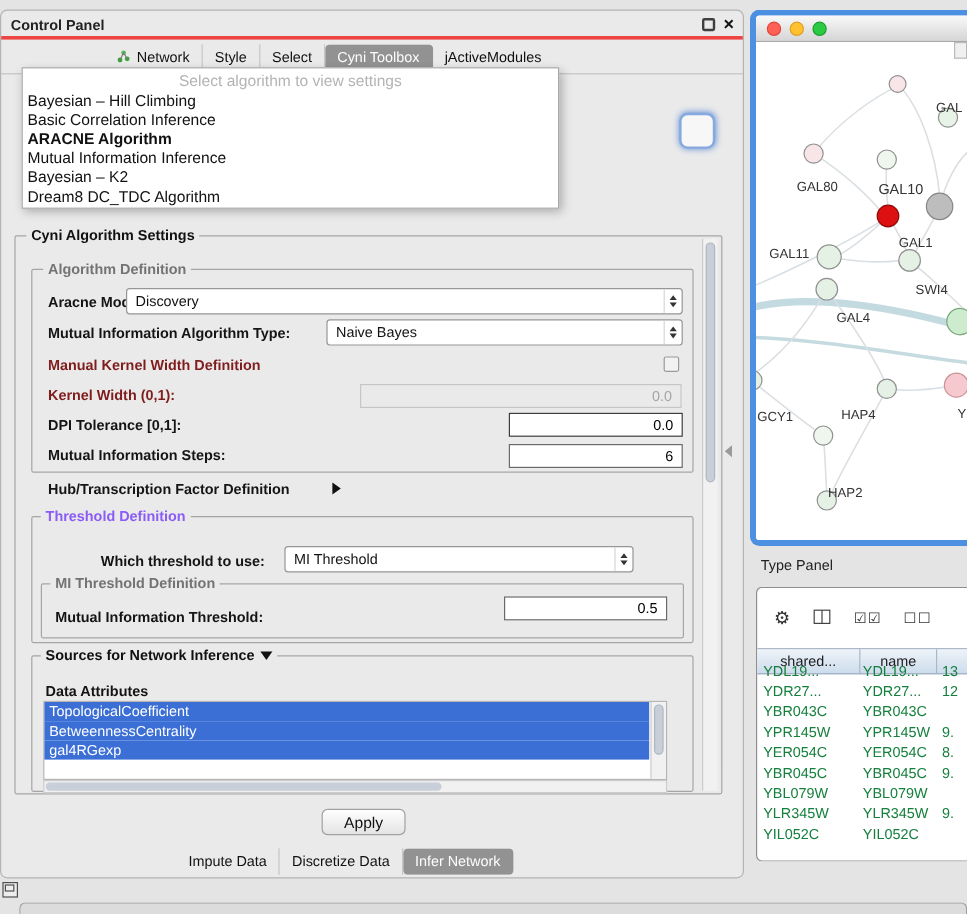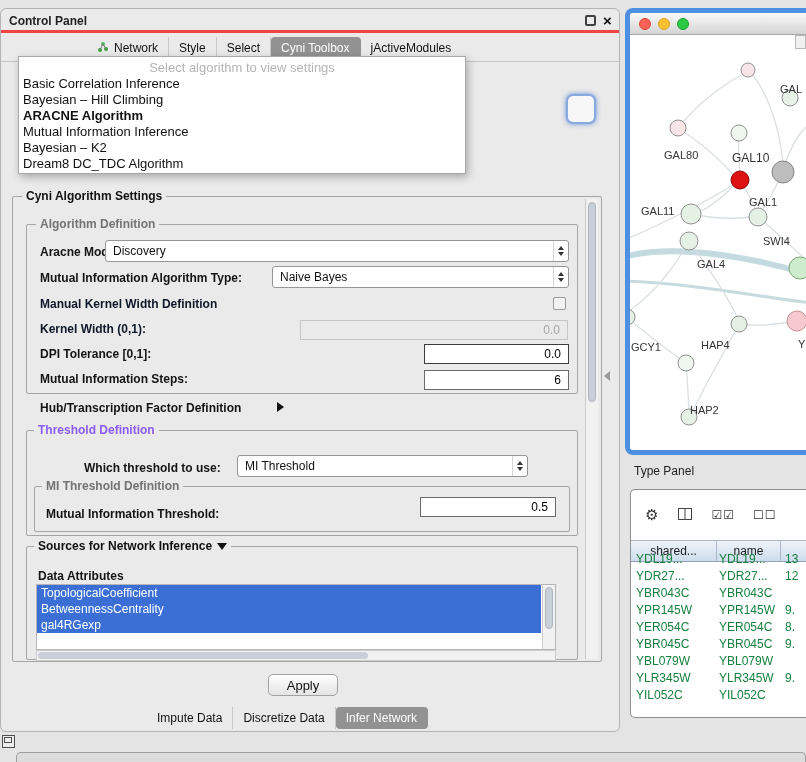--- a/index.html
+++ b/index.html
@@ -23,21 +23,21 @@
   .popup .ph{font-size:13px;color:#b4b4b4;text-align:center;height:17px;line-height:17px}
   .popup .it{font-size:13px;color:#111;height:16px;line-height:16px;padding-left:4px}
   .popup .it.sel{font-weight:bold}
   .focus-frag{position:absolute;left:565px;top:85px;width:30px;height:30px;border:2px solid #86a9e0;border-radius:7px;background:#f7f7f7;box-shadow:0 0 5px rgba(80,130,210,.85);z-index:5}
   
   .grp{position:absolute;border:1px solid #a5a5a5;border-radius:2px}
   .leg{position:absolute;font-size:12px;font-weight:bold;background:#eaeaea;padding:0 4px;white-space:nowrap;display:flex;align-items:center;gap:5px;z-index:2}
   .leg.blue{color:#737373}
   .leg.green{color:#8b5cf6}
   .bl{position:absolute;font-size:12px;font-weight:bold;color:#141414;white-space:nowrap}
-  .bl.dis{color:#0f172a}
+  .bl.dis{color:#7f1d1d}
   
   .combo{position:absolute;height:22px;background:#fff;border:1px solid #969696;border-radius:3px;display:flex;align-items:center;font-size:12px}
   .combo .cval{flex:1;padding-left:7px}
   .combo .stp{width:15px;align-self:stretch;display:flex;flex-direction:column;align-items:center;justify-content:center;gap:2px;border-left:1px solid #d6d6d6}
   .tu{width:0;height:0;border-left:3.5px solid transparent;border-right:3.5px solid transparent;border-bottom:4.5px solid #333}
   .tdn{width:0;height:0;border-left:3.5px solid transparent;border-right:3.5px solid transparent;border-top:4.5px solid #333}
   
   .fld{position:absolute;height:20px;background:#fff;border:1px solid #6a6a6a;display:flex;align-items:center;justify-content:flex-end;padding-right:7px;font-size:12px;color:#000}
   .fld.dis{background:#eaeaea;border-color:#c6c6c6;color:#a5a5a5}
   .chk{position:absolute;width:13px;height:13px;background:#f2f2f2;border:1px solid #9a9a9a;border-radius:2px}
@@ -114,22 +114,22 @@
       </div>
     <div class="tab">
         <span>jActiveModules</span>
       </div>
   </div>
 
   <div class="focus-frag"></div>
 
   <div class="popup">
     <div class="ph">Select algorithm to view settings</div>
+    <div class="it">Bayesian – Hill Climbing</div>
     <div class="it">Basic Correlation Inference</div>
-    <div class="it">Bayesian – Hill Climbing</div>
     <div class="it sel">ARACNE Algorithm</div>
     <div class="it">Mutual Information Inference</div>
     <div class="it">Bayesian – K2</div>
     <div class="it">Dream8 DC_TDC Algorithm</div>
   </div>
 
   <div class="grp" style="left:11px;top:187px;width:590px;height:466px"></div>
   <div class="leg" style="left:21px;top:180px">
       <span>Cyni Algorithm Settings</span>
     </div>

